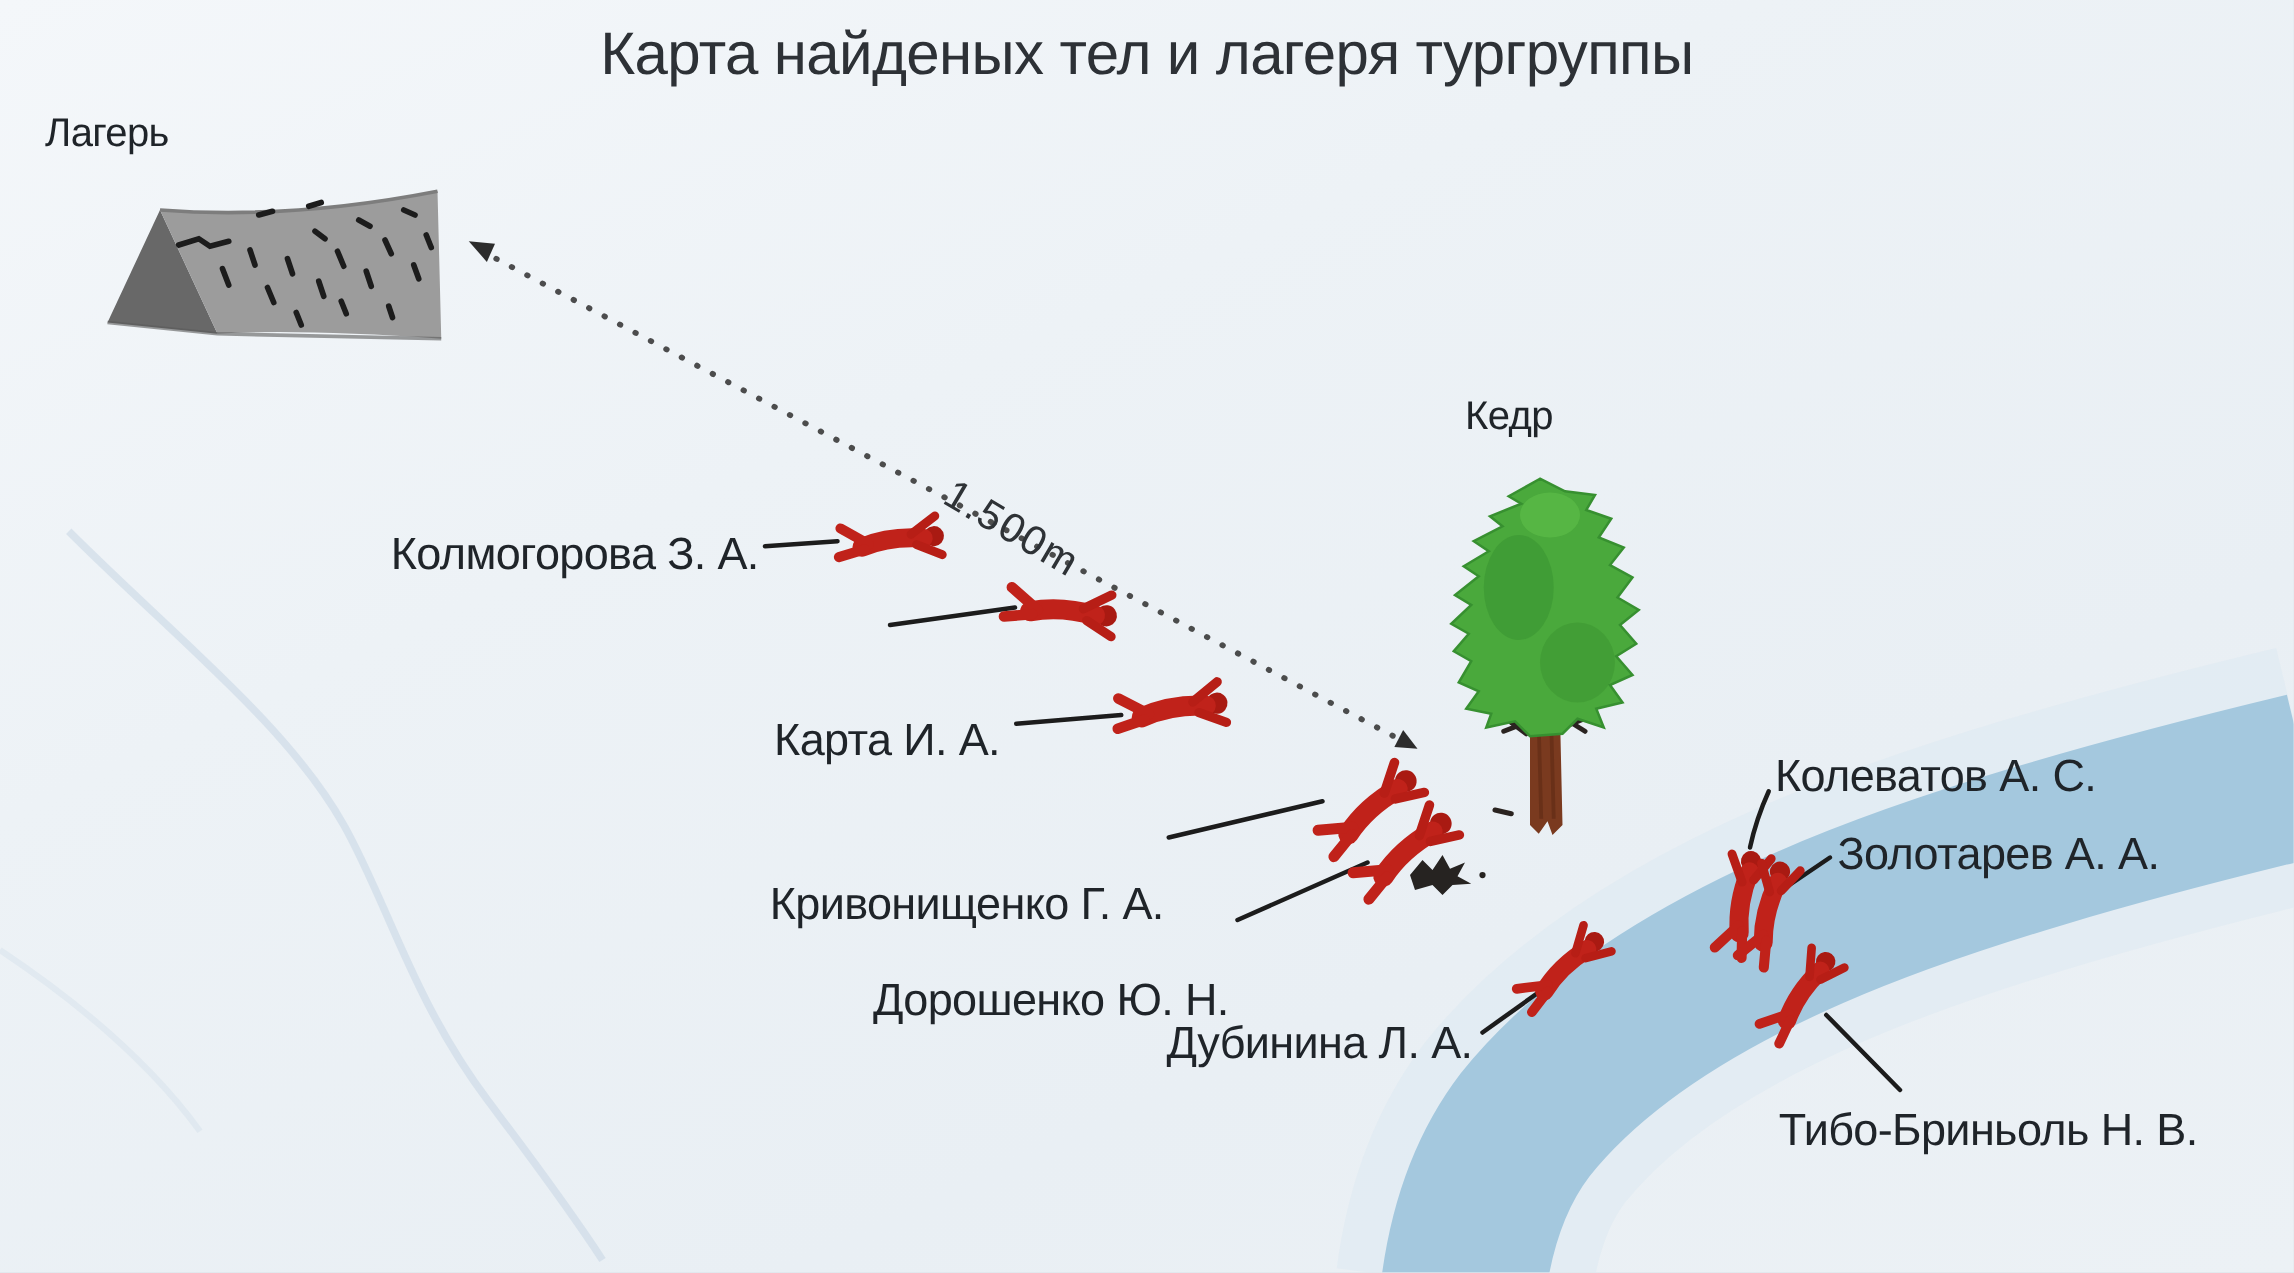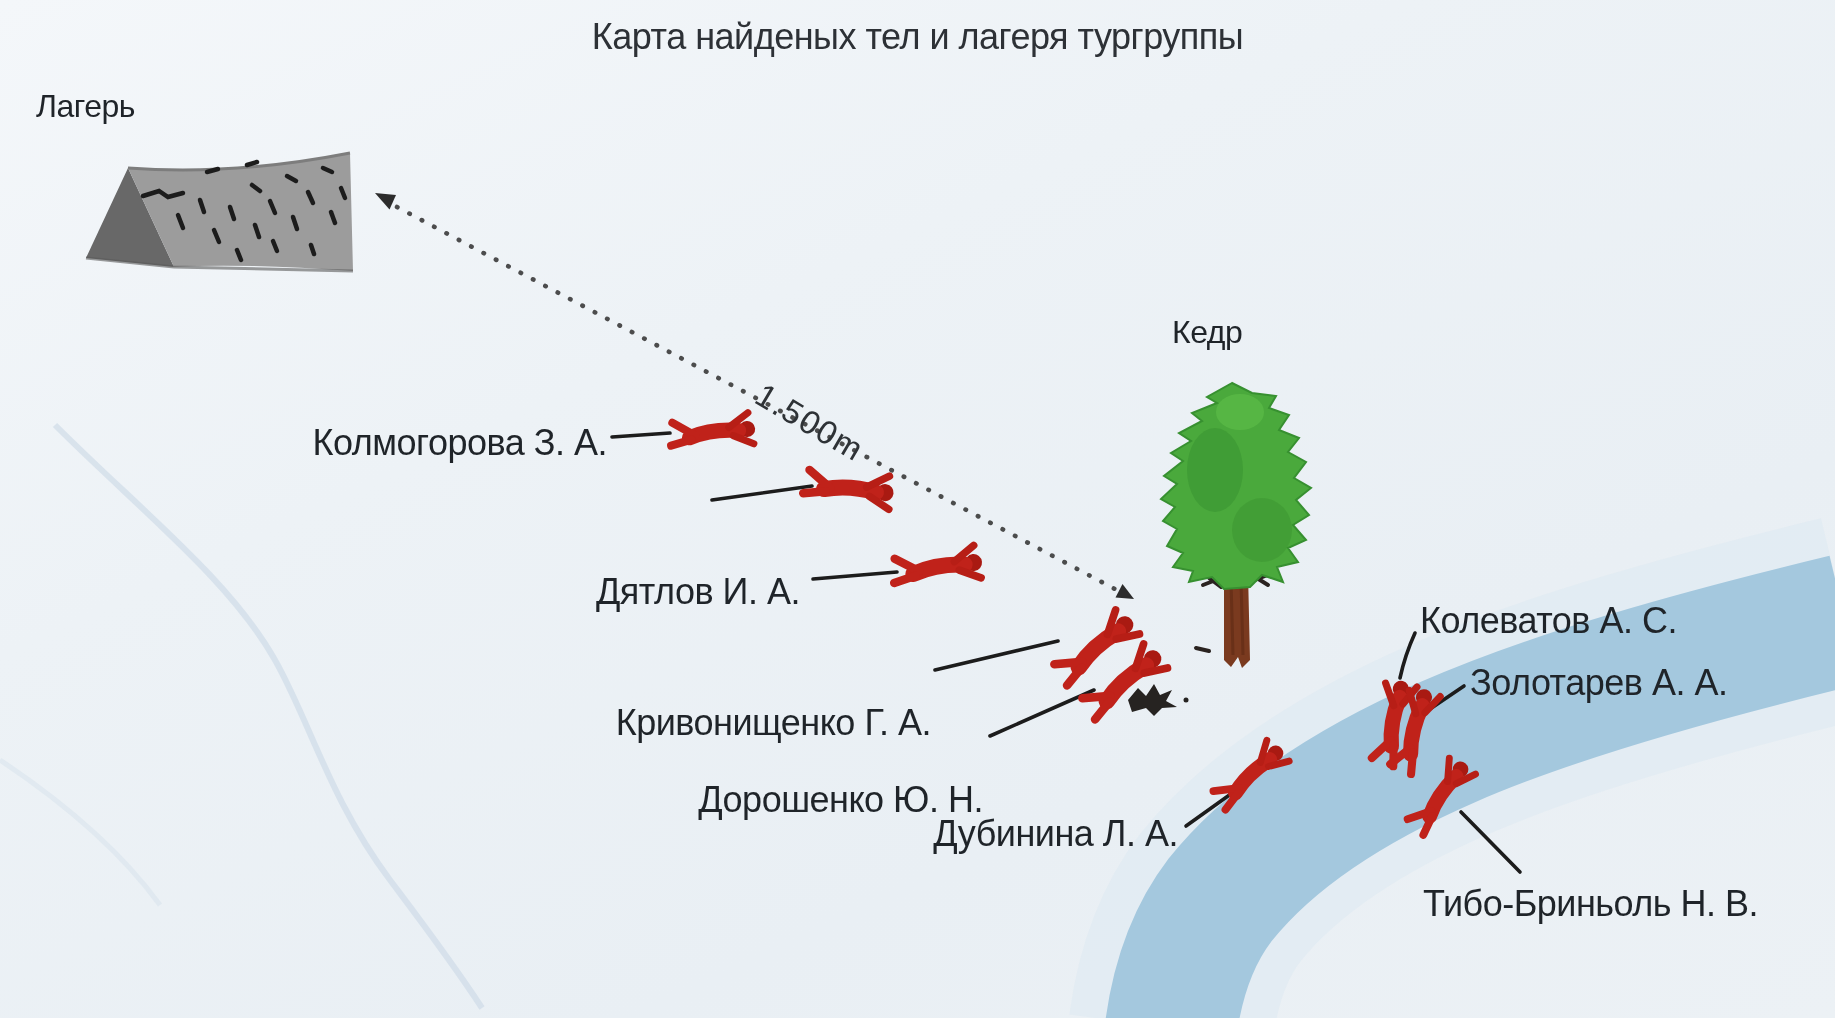--- a/index.html
+++ b/index.html
@@ -17,21 +17,21 @@
     white-space:nowrap;
     font-size:36px;
     letter-spacing:-0.5px;
     color:#1f2429;
     line-height:1.05;
   }
   .lbl.right{text-align:right;}
   .title{
     position:absolute;left:0;top:16px;width:1835px;
     text-align:center;
-    font-size:36px;
+    font-size:48px;
     letter-spacing:-0.5px;
     color:#2d3136;
   }
   .big{font-size:32px;}
   .distance{
     position:absolute;left:768px;top:376px;
     font-size:33px;
     letter-spacing:1.5px;
     color:#2e3236;
     transform:rotate(30.5deg);
@@ -152,21 +152,21 @@
     <use href="#figure" transform="translate(1444,795) rotate(-52) scale(0.92)"></use>
   </svg>
 
   <div class="title">Карта найденых тел и лагеря тургруппы</div>
 
   <div class="lbl big" style="left:36px;top:90px;">Лагерь</div>
   <div class="lbl big" style="left:1172px;top:316px;">Кедр</div>
   <div class="distance">1.500m</div>
 
   <div class="lbl right" style="right:1228px;top:424px;margin-left:24px;">Колмогорова З. А.</div>
-  <div class="lbl right" style="right:1035px;top:573px;">Дятлов И. А.</div>
+  <div class="lbl right" style="right:1035px;top:573px;">Карта И. А.</div>
   <div class="lbl right" style="right:904px;top:704px;">Кривонищенко Г. А.</div>
   <div class="lbl right" style="right:852px;top:733px;margin-top:48px;">Дорошенко Ю. Н.</div>
   <div class="lbl right" style="right:657px;top:815px;">Дубинина Л. А.</div>
   <div class="lbl" style="left:1470px;top:664px;">Золотарев А. А.</div>
   <div class="lbl" style="left:1420px;top:602px;">Колеватов А. С.</div>
   <div class="lbl" style="left:1423px;top:885px;">Тибо-Бриньоль Н. В.</div>
 
 </div>
 
 </body></html>

